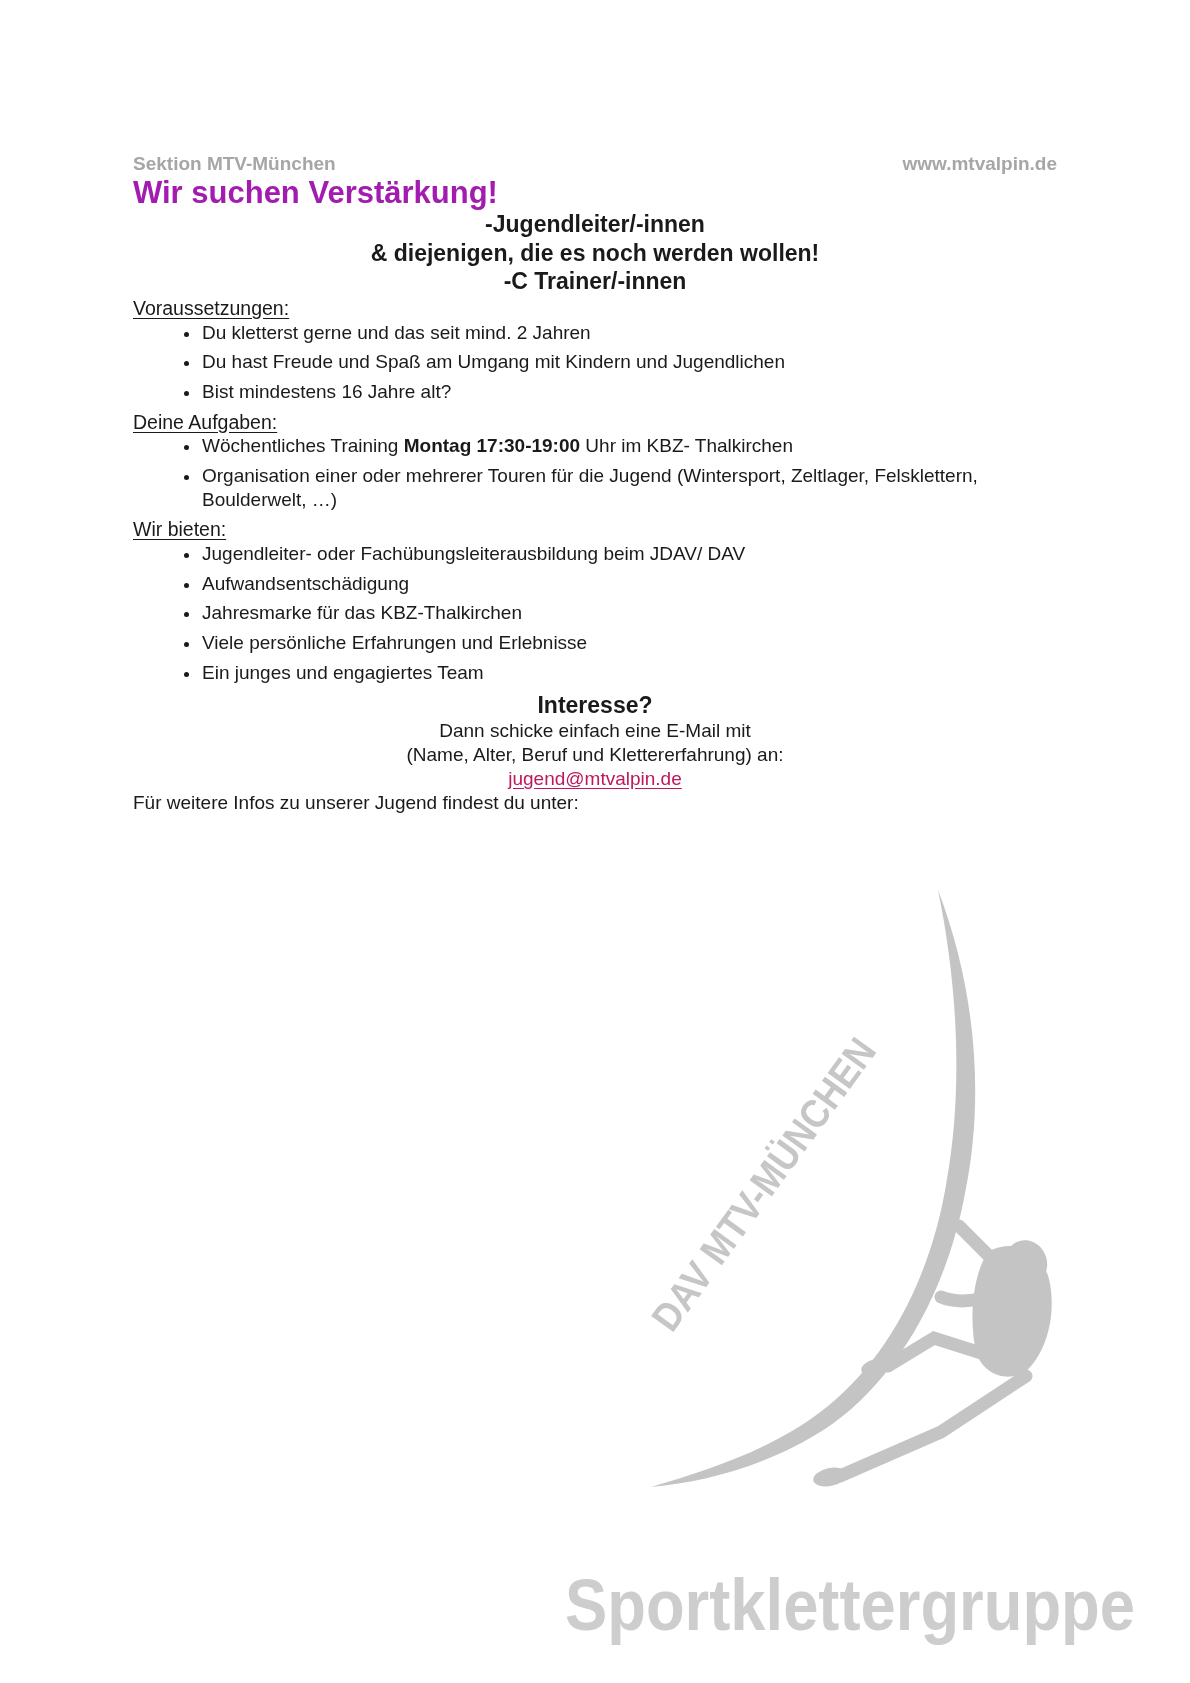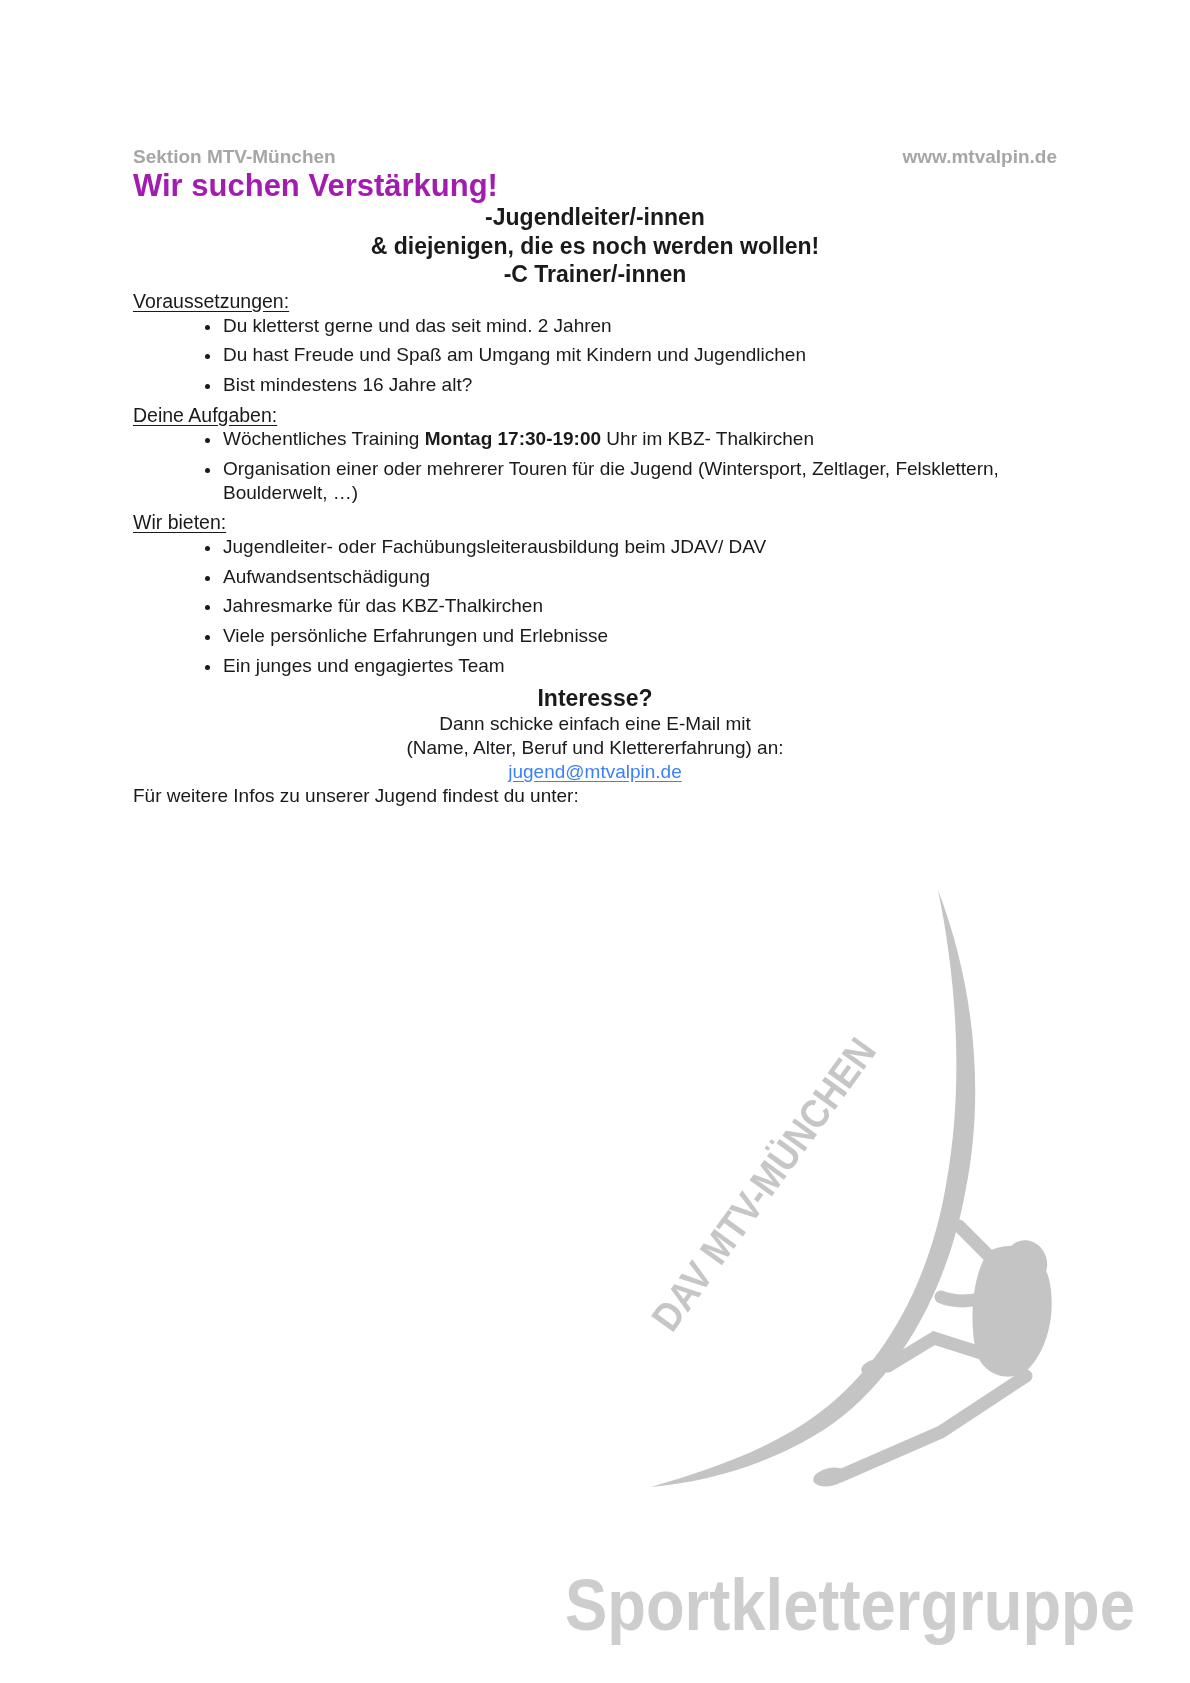--- a/index.html
+++ b/index.html
@@ -16,21 +16,21 @@
   }
   .watermark {
     position: absolute;
     inset: 0;
     z-index: 1;
     pointer-events: none;
   }
   .content {
     position: absolute;
     left: 133px;
-    top: 5px;
+    top: 12px;
     width: 924px;
     z-index: 2;
   }
   .content p, .content h1, .content h2, .content h3, .content ul { margin: 0; }
 
   .hdr {
     padding-top: 141px;
     display: flex;
     justify-content: space-between;
     font-size: 19px;
@@ -70,33 +70,33 @@
 
   ul.blist {
     padding-left: 67px;
     font-size: 19px;
     line-height: 1.25;
     list-style: disc;
   }
   .blist-1 { margin-top: 24px; }
   .blist-2 { margin-top: 24px; }
   .blist-3 { margin-top: 21px; }
-  ul.blist li { margin-bottom: 6px; padding-left: 2px; margin-left: 21px; }
+  ul.blist li { margin-bottom: 6px; padding-left: 2px; }
   ul.blist li::marker { font-size: 15px; }
 
   .centered { text-align: center; }
   .interesse-h {
     margin-top: 62px;
     font-size: 23px;
     font-weight: 700;
     line-height: 1.25;
   }
   .int-line { margin-top: 21px; font-size: 19px; line-height: 1.25; }
   a.email-link {
-    color: #3b82f6;
+    color: #be185d;
     text-underline-offset: 3px;
   }
   .footer-info { margin-top: 112px; font-size: 19px; line-height: 1.25; }
   .footer-url-wrap { margin-top: 21px; font-size: 19px; line-height: 1.25; }
   a.visited-link {
     color: #954f72;
     text-decoration: underline;
     text-underline-offset: 3px;
   }
 </style>

